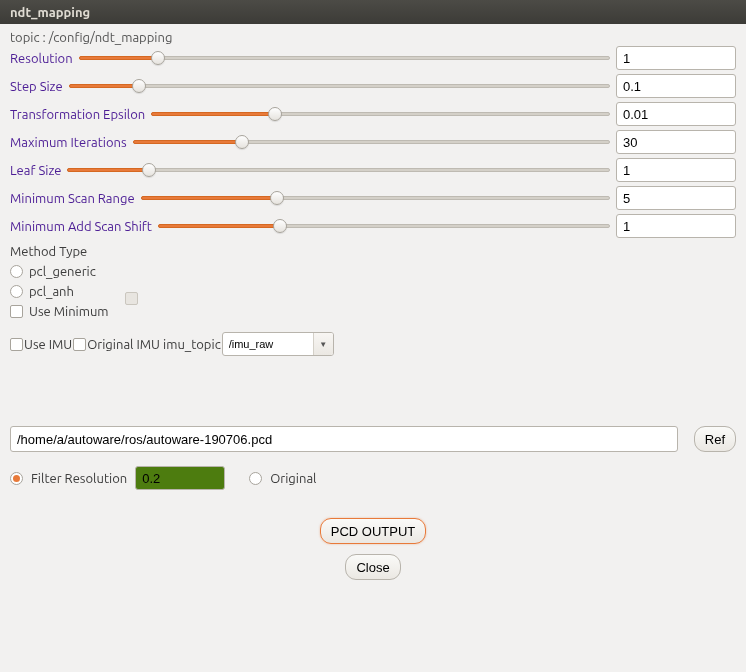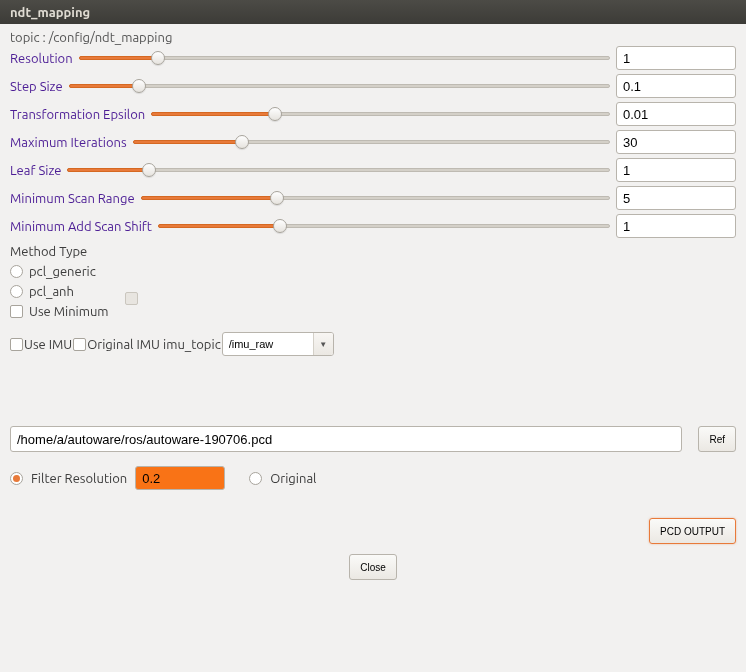--- a/index.html
+++ b/index.html
@@ -177,50 +177,50 @@
   border: 1px solid #b8b4ac;
   border-radius: 3px;
   background: #fff;
   padding: 4px 6px;
   font-size: 13px;
   height: 26px;
 }
 .btn {
   background: linear-gradient(#fafaf8, #ebe8e3);
   border: 1px solid #b8b4ac;
-  border-radius: 3px;
+  border-radius: 11px;
   padding: 4px 10px;
-  font-size: 10px;
+  font-size: 13px;
   cursor: pointer;
   height: 26px;
 }
 .btn.highlight {
   border: 1px solid #e87a3a;
   box-shadow: 0 0 2px rgba(232,122,58,0.5);
 }
 
 .filter-row {
   display: flex;
   align-items: center;
   gap: 8px;
   margin-top: 14px;
 }
 .small-input {
   width: 90px;
   border: 1px solid #b8b4ac;
   border-radius: 3px;
-  background: #f97316;
+  background: #4d7c0f;
   padding: 3px 6px;
   font-size: 13px;
   height: 24px;
 }
 
 .button-row {
   display: flex;
-  justify-content: flex-end;
+  justify-content: center;
   margin-top: 28px;
 }
 .close-row {
   display: flex;
   justify-content: center;
   margin-top: 10px;
 }
 </style>
 </head>
 <body>

